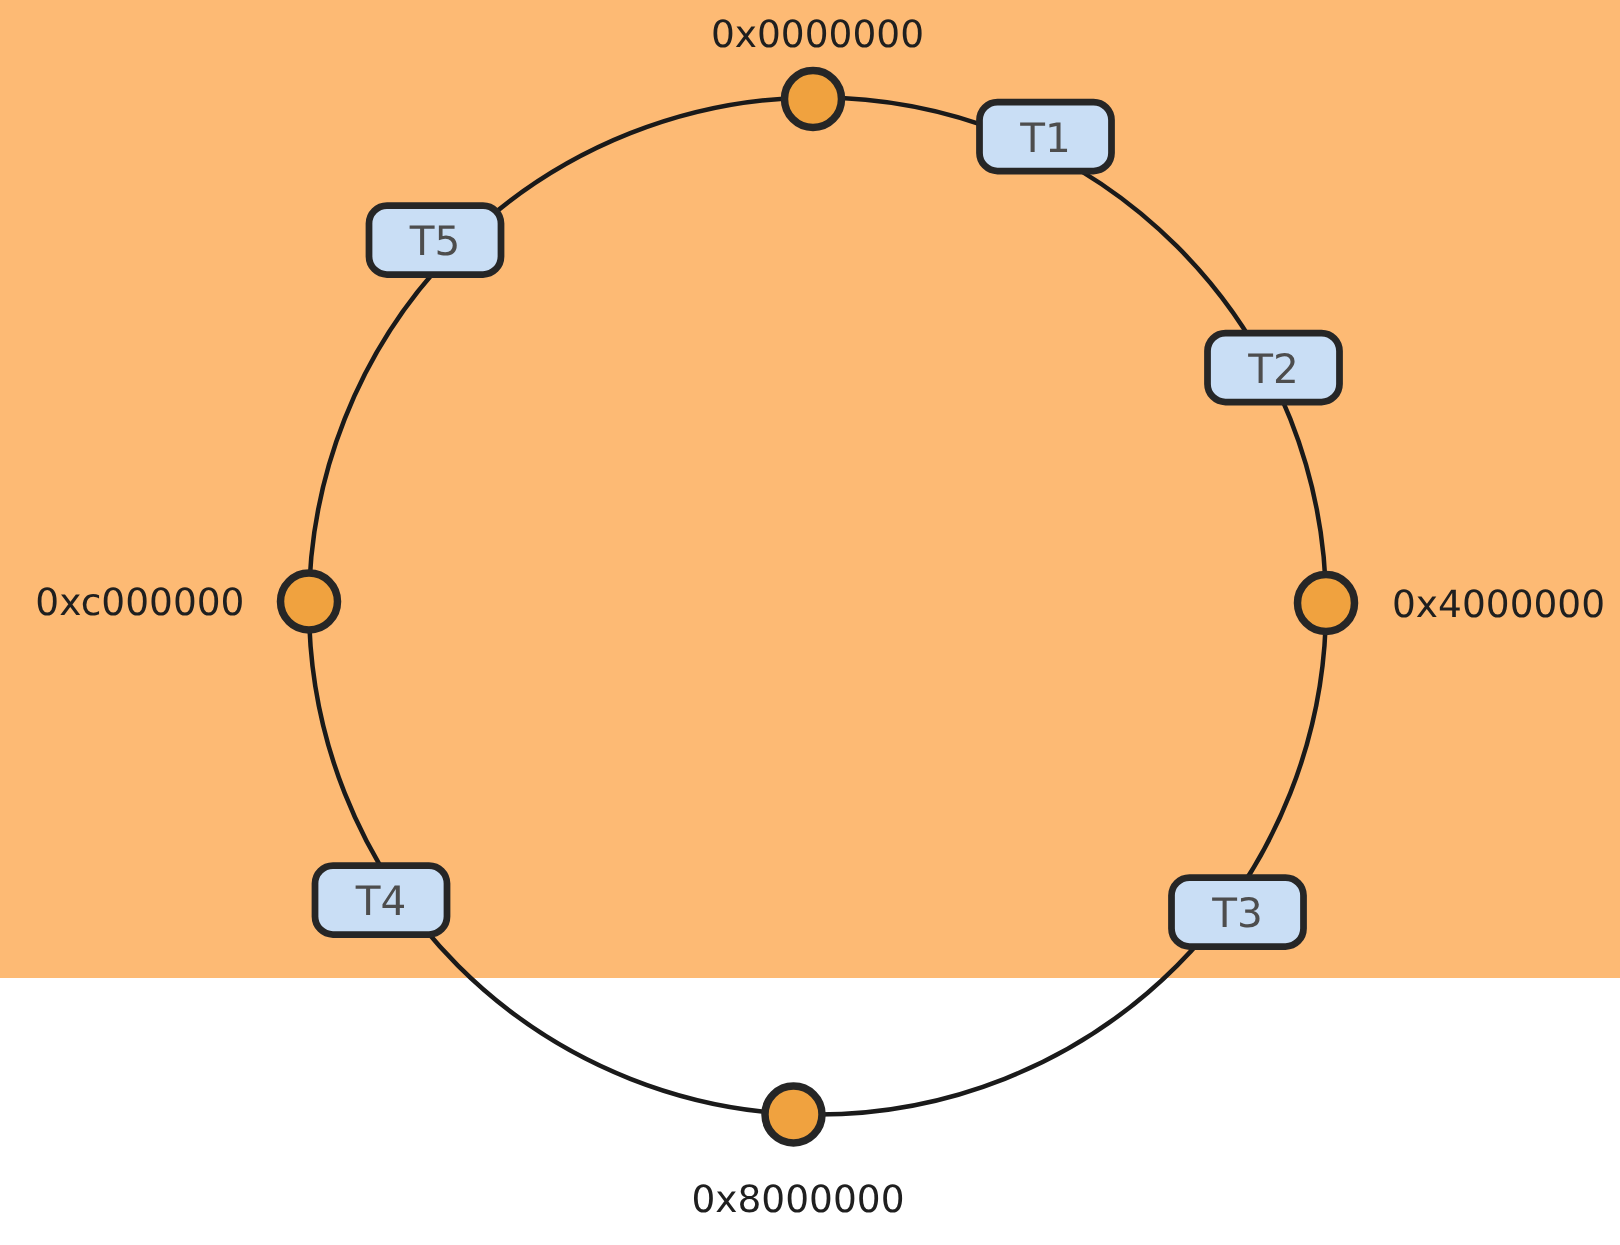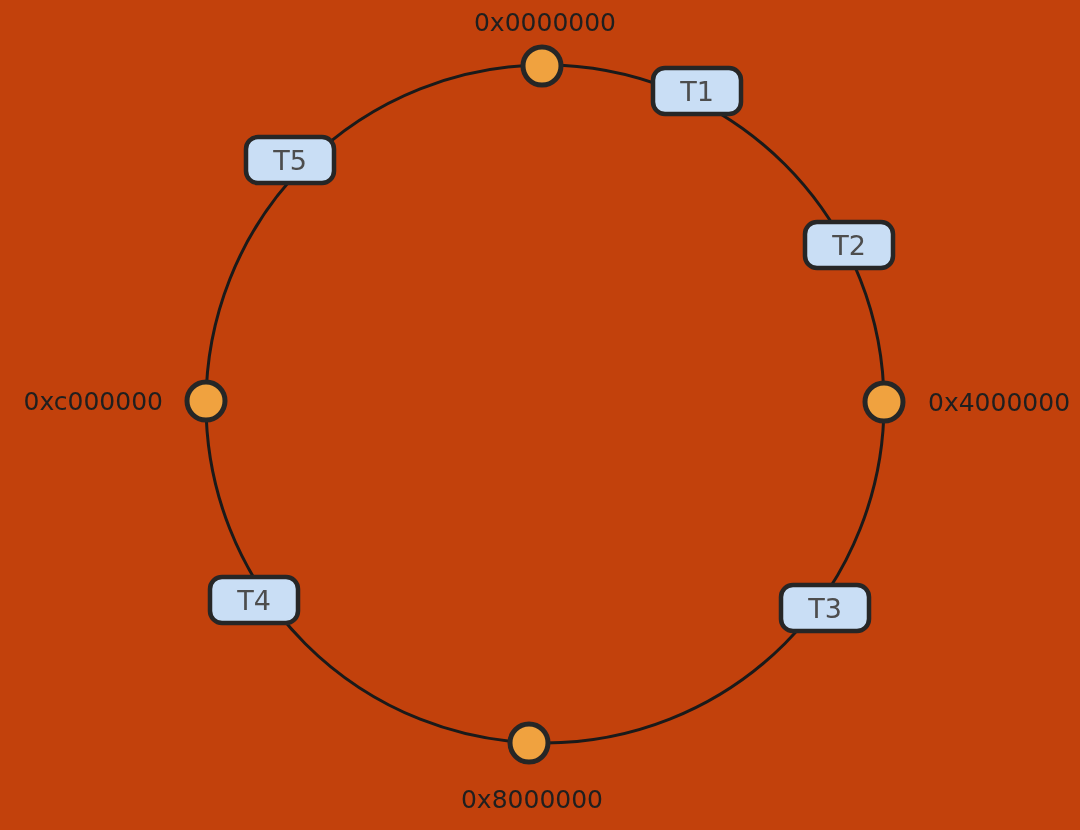--- a/index.html
+++ b/index.html
@@ -7,22 +7,22 @@
     padding: 0;
     background: #ffffff;
     width: 1080px;
     height: 830px;
     overflow: hidden;
     font-family: "DejaVu Sans", "Liberation Sans", sans-serif;
   }
   .canvas {
     position: relative;
     width: 1080px;
-    height: 830px;
-    background: #c2410c;
+    height: 652px;
+    background: #fdba74;
   }
   svg { display: block; }
   .ring {
     fill: none;
     stroke-width: 3px;
   }
   .marker-dot {
     stroke-width: 5px;
   }
   .node-box {

